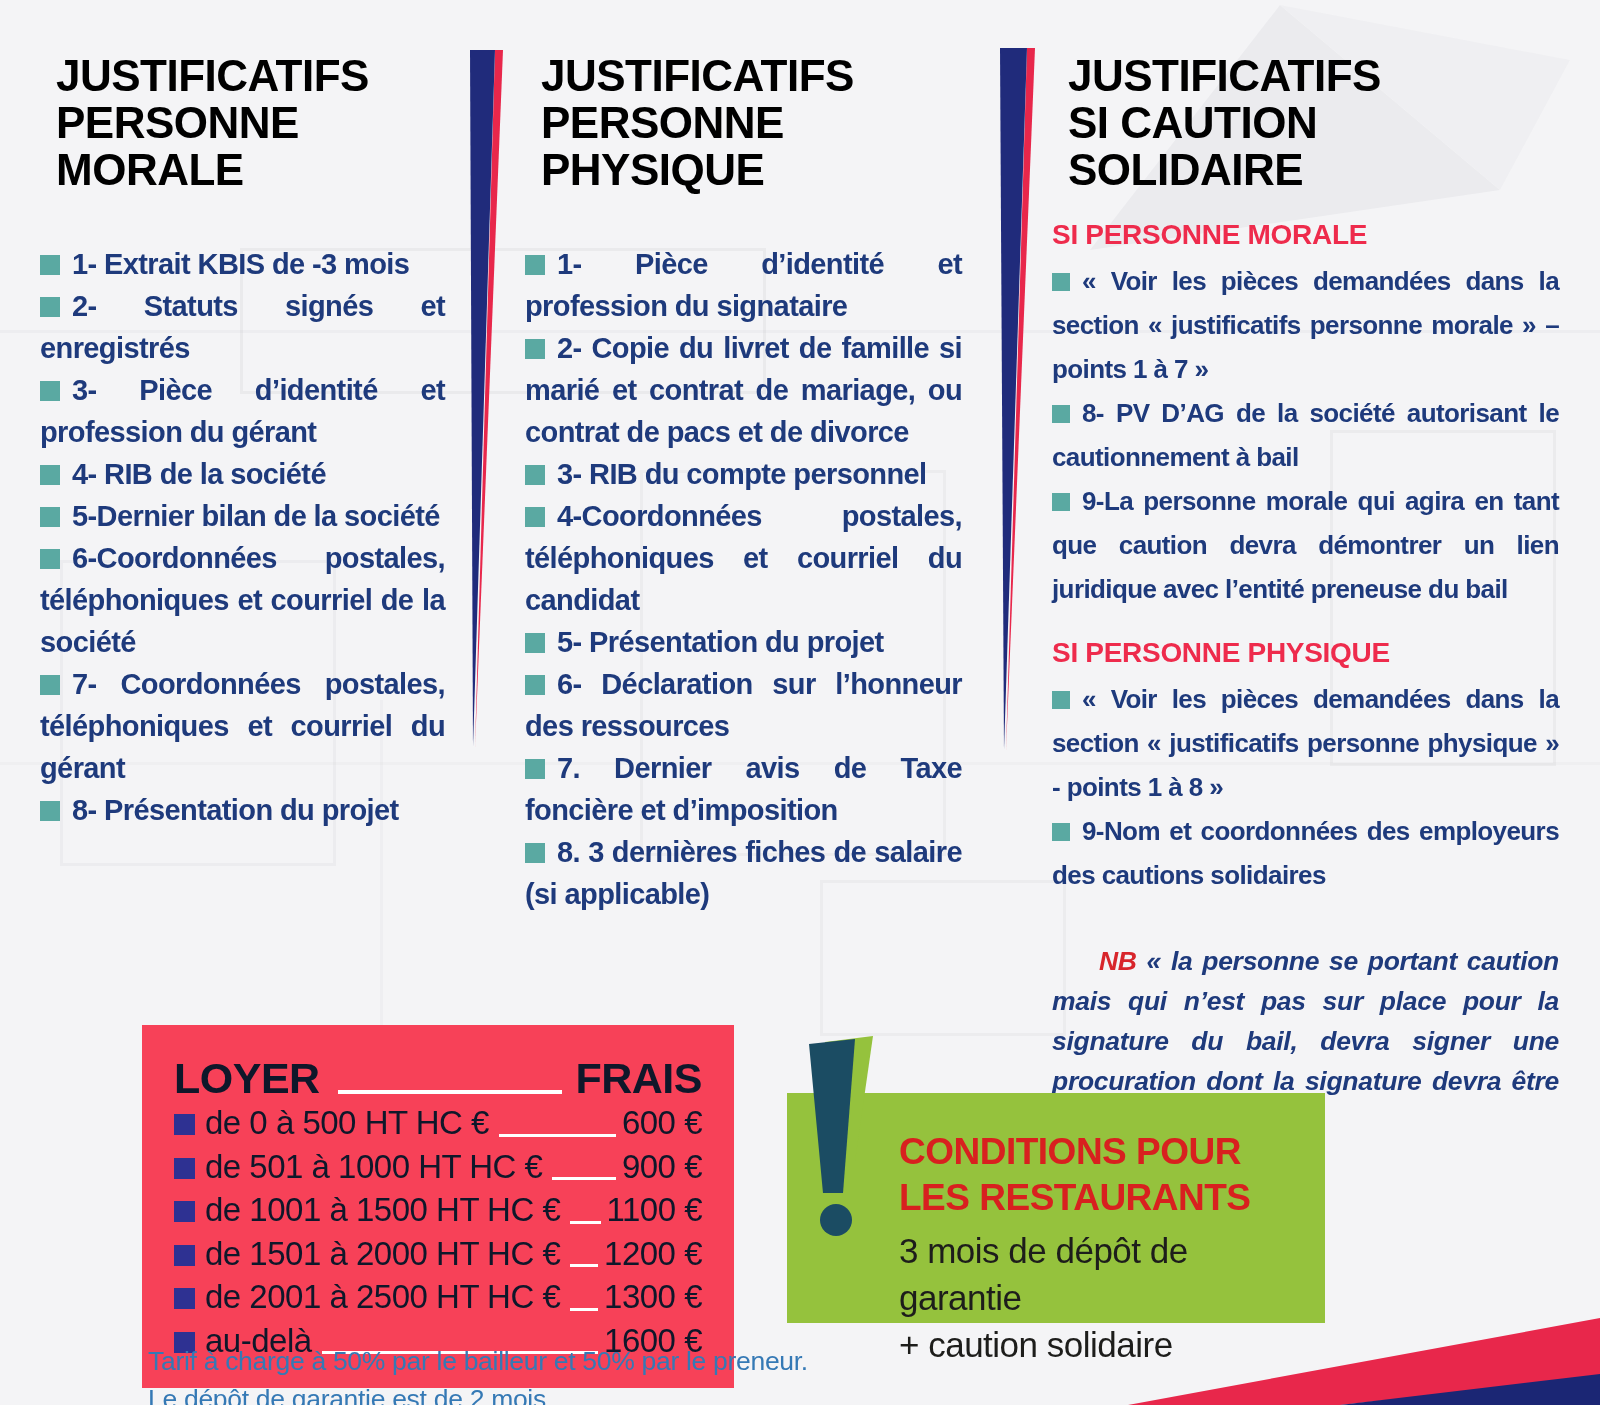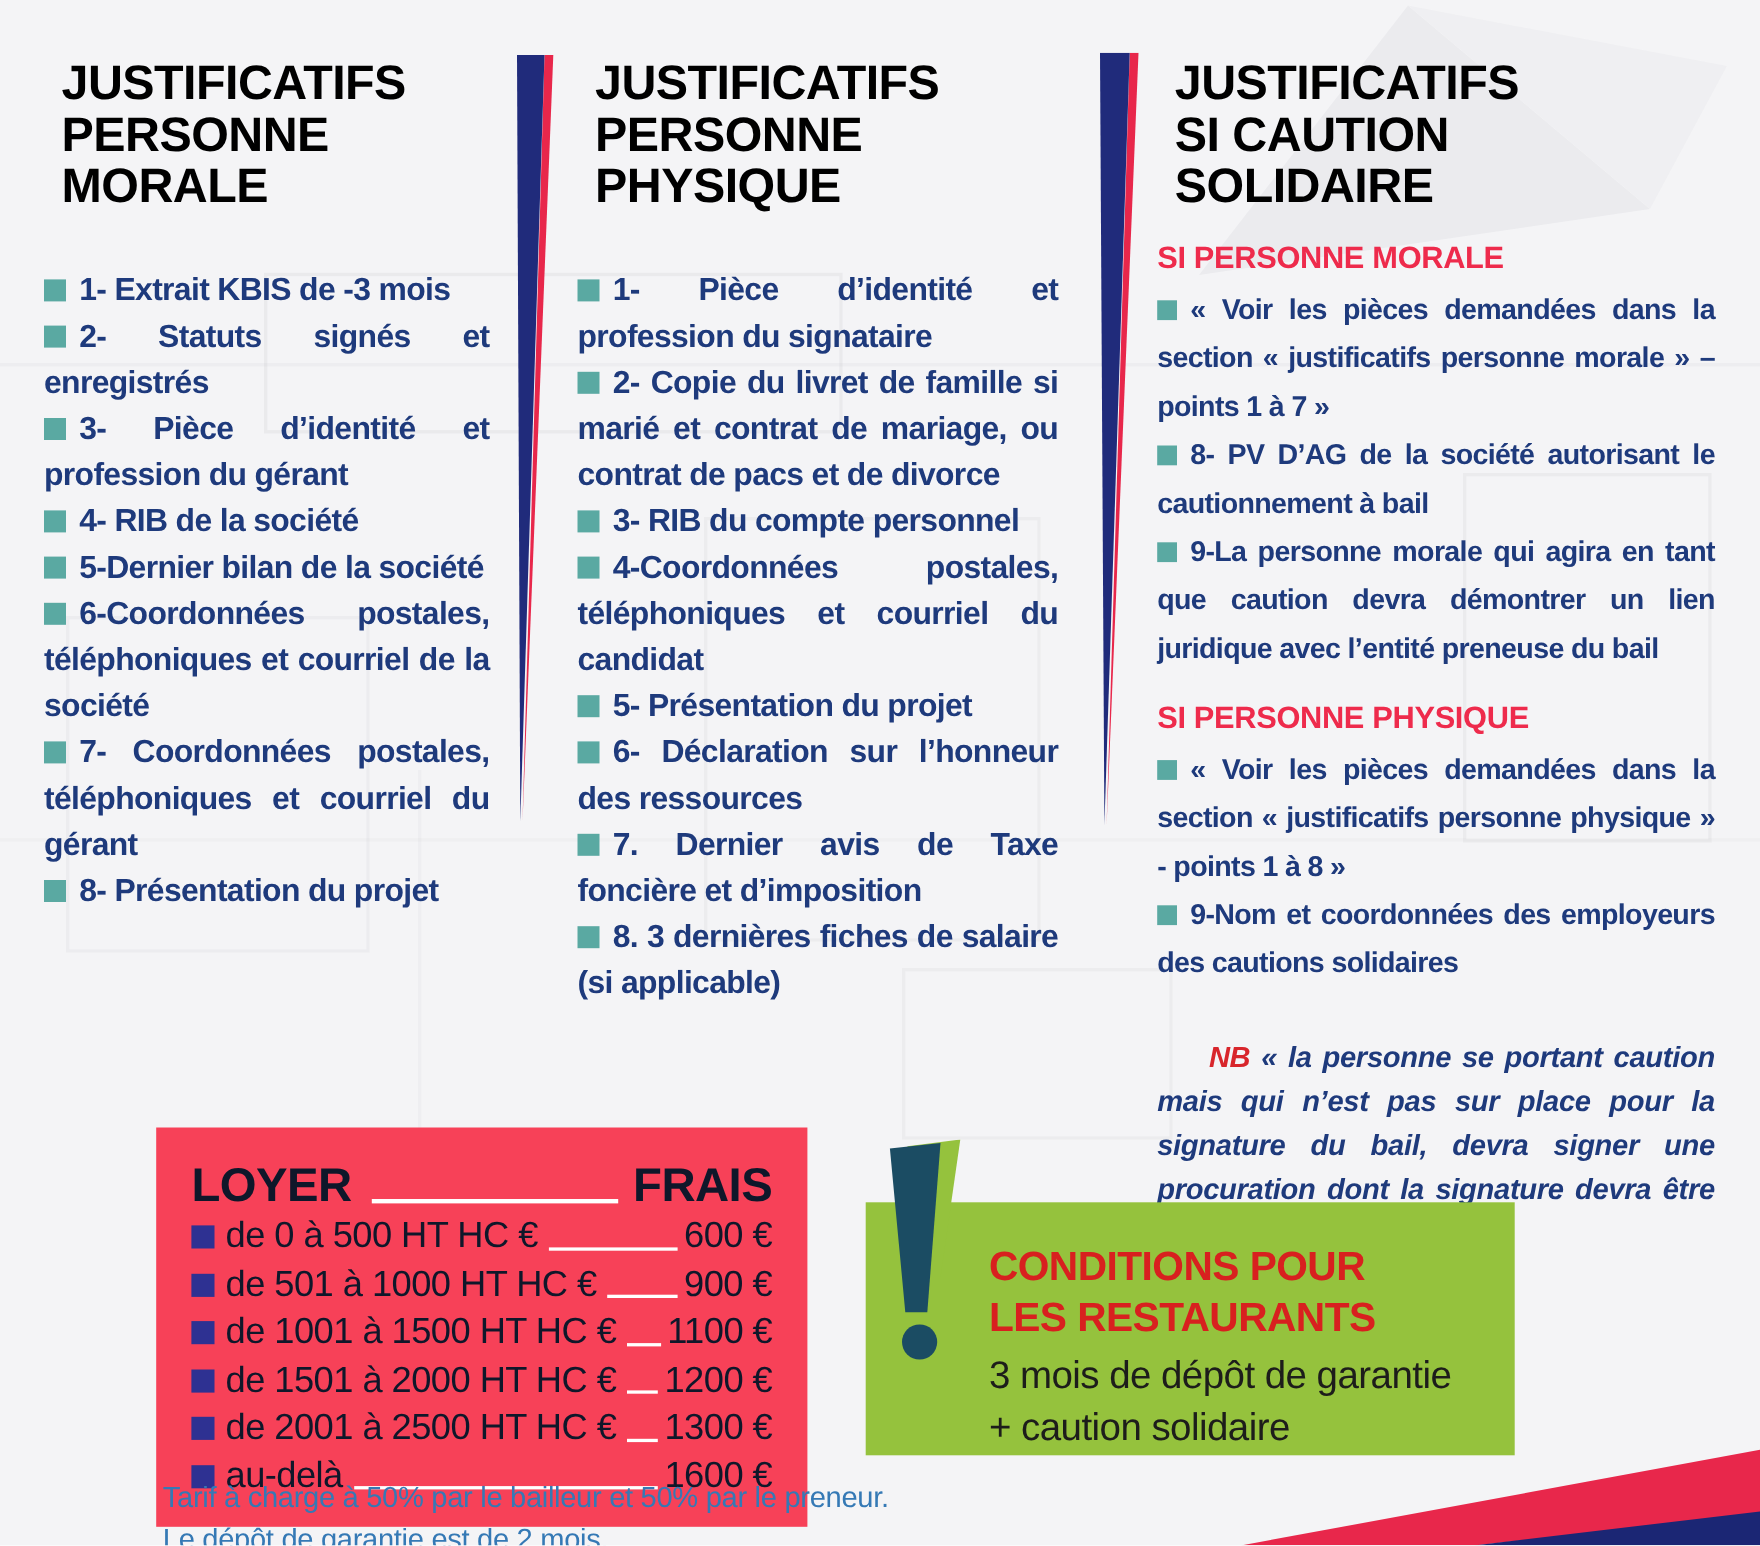--- a/index.html
+++ b/index.html
@@ -56,21 +56,21 @@
     display:inline-block;width:21px;height:21px;background:#2e3192;
     margin-right:10px;align-self:center;position:relative;top:2px;flex:0 0 auto;
   }
   .frais-row .fill{flex:1;border-bottom:3px solid #ffffff;margin:0 6px 8px 10px;min-width:20px;}
   .frais-foot{
     position:absolute;left:148px;top:1342px;color:#3579b5;font-size:26.5px;
     line-height:38px;font-weight:400;letter-spacing:-0.3px;
   }
   
   .resto-box{
-    position:absolute;left:787px;top:1093px;width:590px;height:230px;
+    position:absolute;left:787px;top:1093px;width:538px;height:230px;
     background:#95c23d;box-sizing:border-box;padding:36px 20px 18px 112px;
   }
   .resto-title{color:#d8201f;font-weight:800;font-size:37px;line-height:46px;letter-spacing:-0.5px;}
   .resto-body{color:#1d1d1b;font-size:35px;line-height:47px;margin-top:6px;letter-spacing:-0.5px;}
   .excl{position:absolute;left:795px;top:1036px;}
   
   .corner{position:absolute;left:1118px;top:1310px;}
 </style>
 </head>
 <body>

